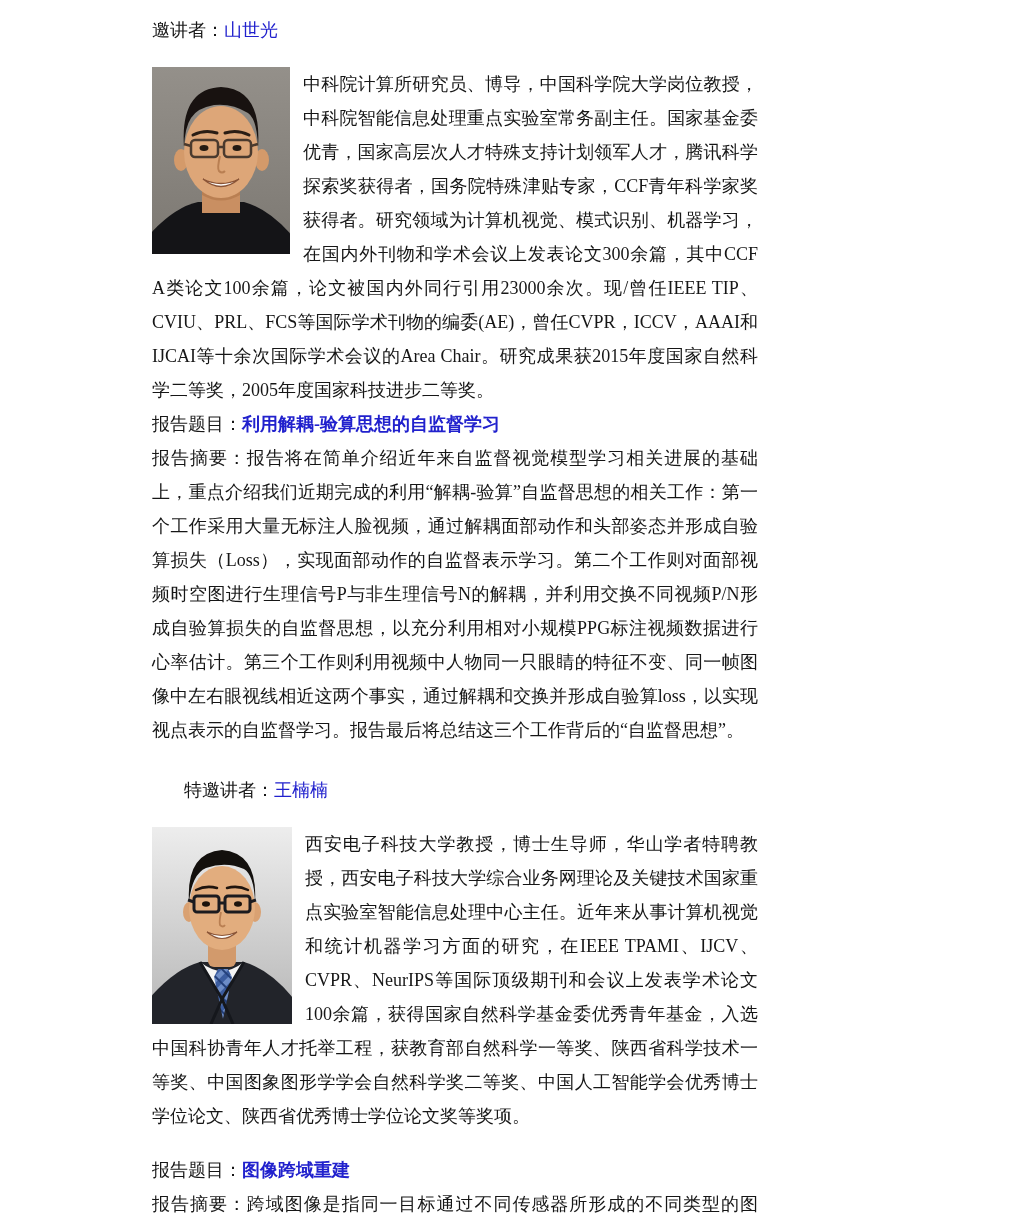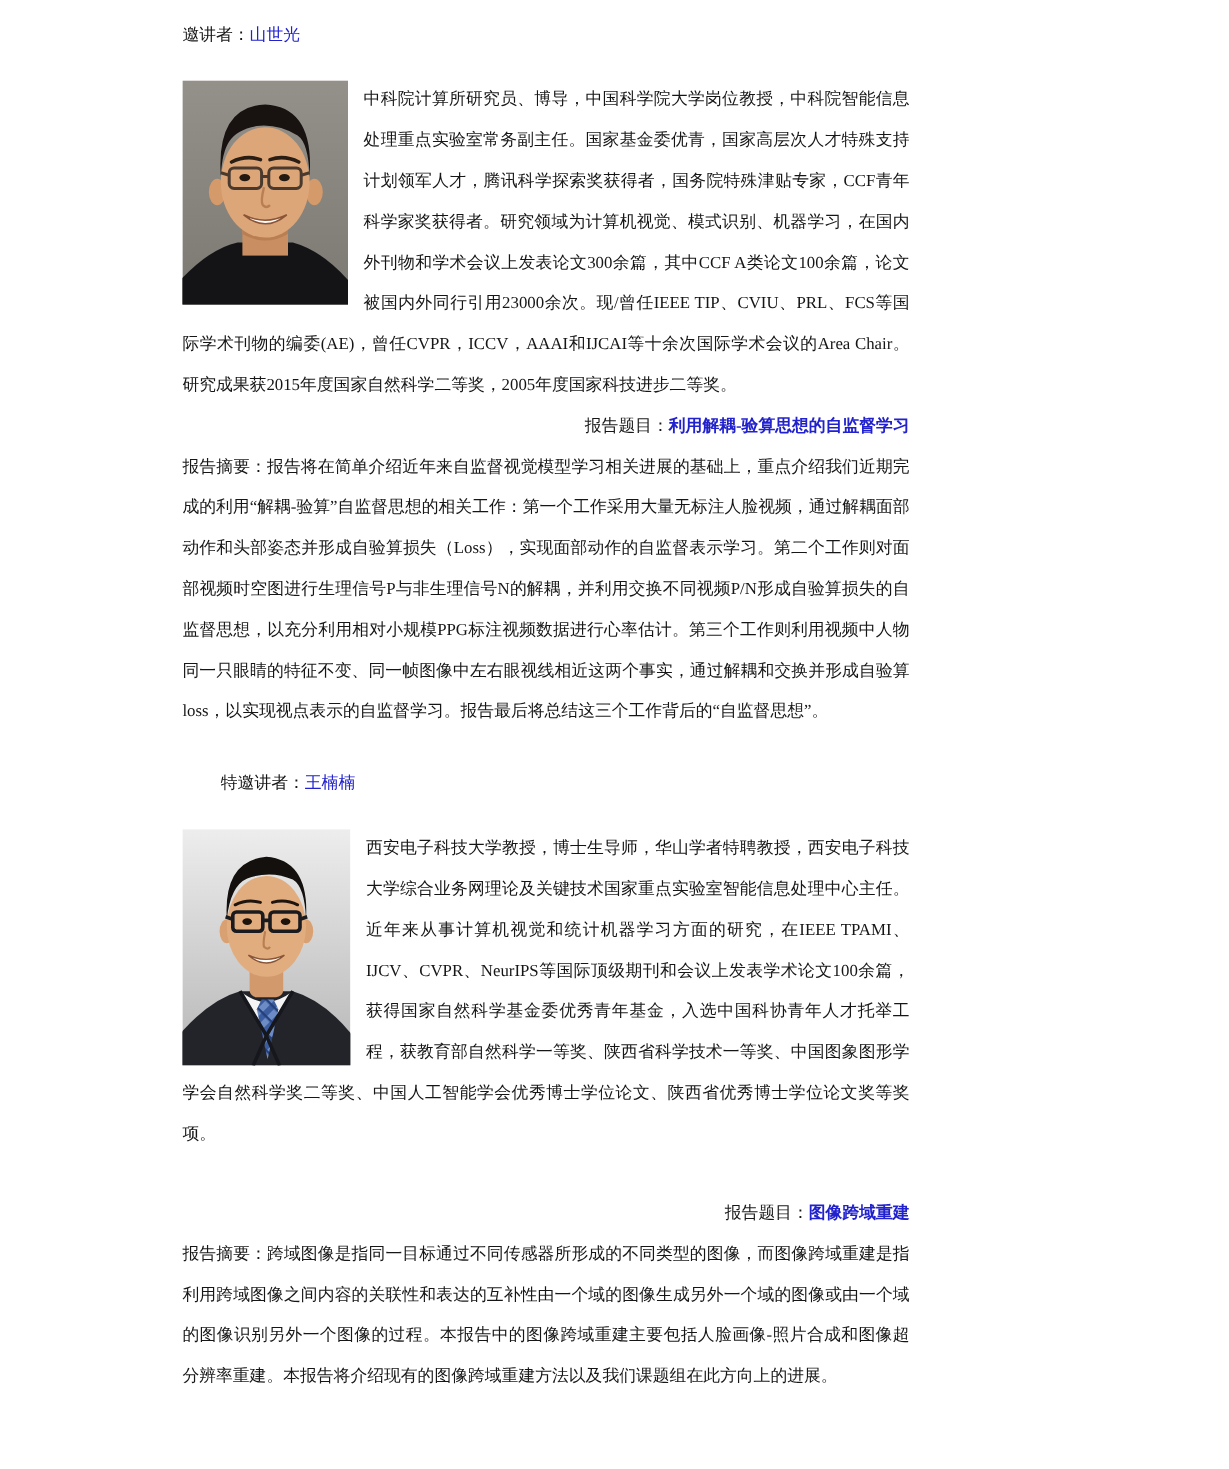--- a/index.html
+++ b/index.html
@@ -5,31 +5,31 @@
   html, body { margin: 0; padding: 0; background: #ffffff; }
   body {
     width: 1024px; height: 1224px; overflow: hidden;
     font-family: "Liberation Serif", "DejaVu Serif", serif;
     color: #161616;
   }
   .page {
     box-sizing: border-box;
     width: 906px; height: 1224px;
     padding: 13px 148px 0 152px;
-    font-size: 14px;
+    font-size: 18px;
     line-height: 34px;
     text-align: justify;
   }
   p { margin: 0; }
   .speaker-head { text-align: left; margin: 0 0 20px 0; }
   .sec-2 .speaker-head { margin-top: 26px; margin-left: 32px; }
   .link { color: #2121cd; text-decoration: none; cursor: pointer; }
-  .title-line { text-align: right; }
+  .title-line { text-align: left; }
   .title-line .link { font-weight: bold; }
-  .sec-2 .title-line { margin-top: 32px; }
+  .sec-2 .title-line { margin-top: 20px; }
   .bio::after { content: ""; display: block; clear: both; }
   .photo {
     float: left;
     margin: 0 13px 6px 0;
     line-height: 0;
   }
   .photo svg { display: block; }
 </style>
 </head>
 <body>

